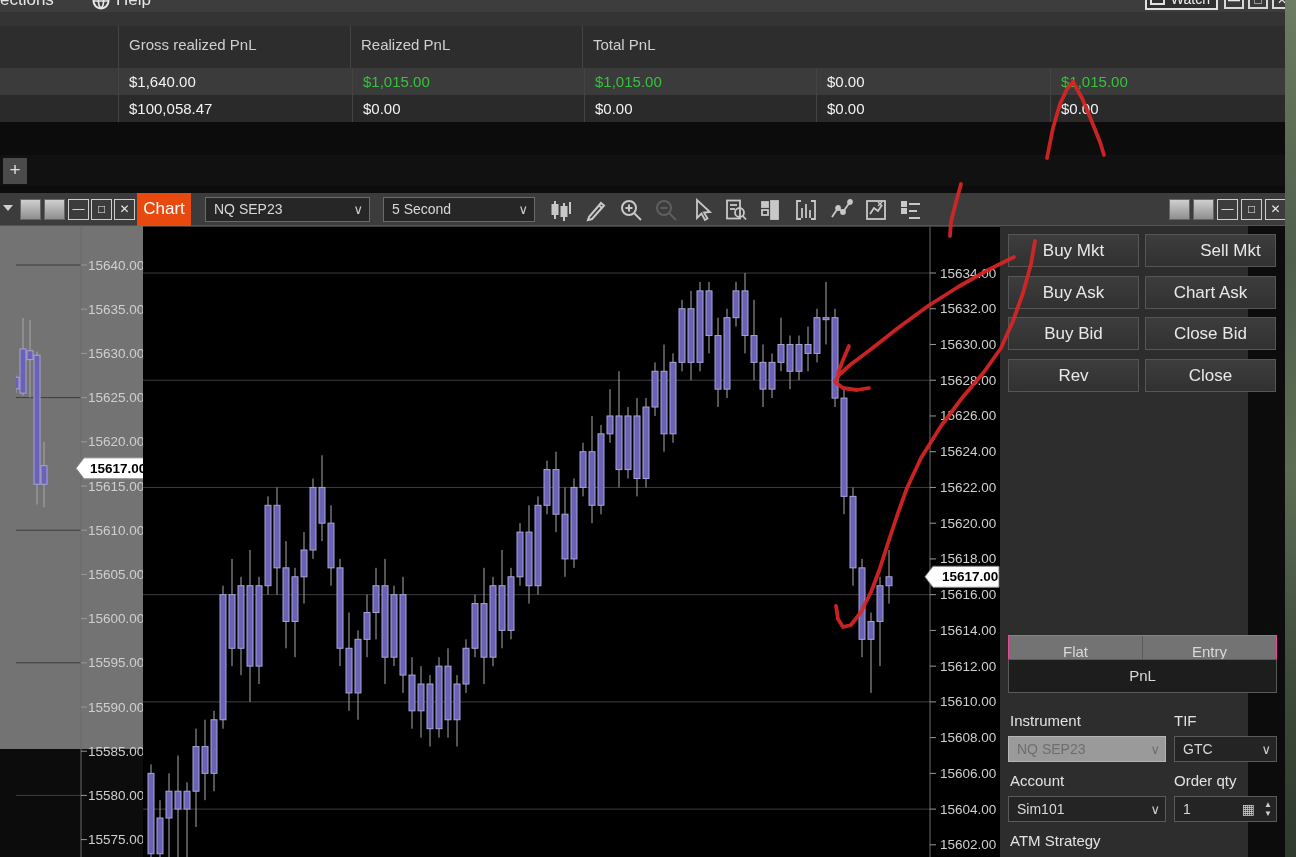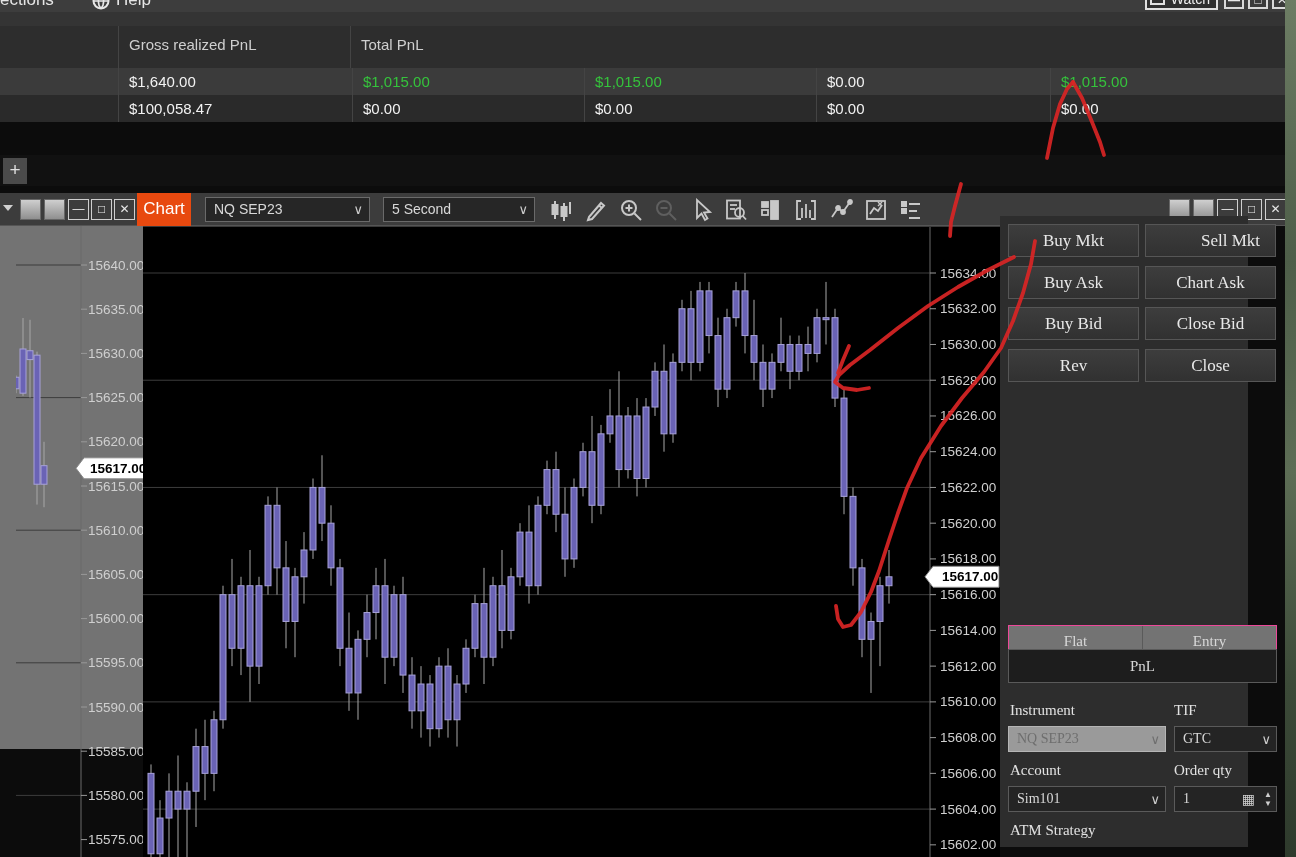--- a/index.html
+++ b/index.html
@@ -41,21 +41,21 @@
   .right-ctrls .rc { position:relative; width:21px; height:21px; }
   .rc.fill { background:linear-gradient(#cfcfcf,#8f8f8f); border:1px solid #666; }
   .rc.line { border:1px solid #cfcfcf; color:#e8e8e8; text-align:center; font-size:12px; line-height:19px; background:#3c3c3c; }
 
   
   .left-chart { position:absolute; left:0; top:226px; width:143px; height:523px; background:#737373;padding-left:16px; }
   .main-chart { position:absolute; left:143px; top:226px; width:857px; height:631px; background:#000; border-top:1px solid #3a3a3a; }
   svg text { font-family:"Liberation Sans","DejaVu Sans",sans-serif; }
 
   
-  .order-panel { position:absolute; left:1000px; top:216px; width:248px; height:631px; background:#2d2d2d;font-family:Liberation Serif, serif; }
+  .order-panel { position:absolute; left:1000px; top:226px; width:248px; height:631px; background:#2d2d2d; }
   .trade-btn { position:absolute; width:131px; height:33px; background:linear-gradient(#3d3d3d,#313131); border:1px solid #565656; color:#e8e8e8; font-size:17px; text-align:center; line-height:31px; }
   .fe-box { position:absolute; left:8px; top:401px; width:269px; height:33px; background:#737373; border:1px solid #ec4899; display:flex;margin-top:8px; }
   .fe-cell { flex:1; color:#d8d8d8; font-size:15px; text-align:center; line-height:31px; }
   .fe-cell + .fe-cell { border-left:1px solid #5a5a5a; }
   .pnl-box { position:absolute; left:8px; top:433px; width:269px; height:34px; background:#1d1d1d; border:1px solid #5a5a5a; color:#d8d8d8; font-size:15px; text-align:center; line-height:32px; }
   .op-label { position:absolute; color:#e2e2e2; font-size:15px; }
   .op-combo { position:absolute; height:26px; background:#242424; border:1px solid #5a5a5a; color:#d8d8d8; font-size:14px; padding:4px 20px 0 8px; }
   .op-combo .caret { position:absolute; right:5px; top:5px; color:#cfcfcf; font-size:13px; }
   .op-combo.disabled { background:#9a9a9a; border-color:#b5b5b5; color:#6e6e6e; }
   .op-combo.disabled .caret { color:#6e6e6e; }
@@ -86,20 +86,21 @@
     <div class="win-mini" style="right:52px;">—</div>
     <div class="win-mini" style="right:28px;">□</div>
     <div class="win-mini" style="right:4px;">✕</div>
   </div>
 
   <div class="acct">
     <div class="acct-band"></div>
     <div class="acct-head" id="acct-head">
         <div class="acct-cell first" style="width: 118px;"></div>
         <div class="acct-cell" style="width: 232px;">Gross realized PnL</div>
+        <div class="acct-cell" style="width: 232px;">Realized PnL</div>
         <div class="acct-cell" style="width: 246px;">Total PnL</div>
       </div>
     <div id="acct-rows">
         <div class="acct-row" style="top: 56px; background: rgb(59, 59, 59);">
           <div class="acct-cell first" style="width: 118px;"></div>
           <div class="acct-cell" style="width: 234px;">$1,640.00</div>
           <div class="acct-cell" style="width: 232px; color: rgb(53, 195, 60);">$1,015.00</div>
           <div class="acct-cell" style="width: 232px; color: rgb(53, 195, 60);">$1,015.00</div>
           <div class="acct-cell" style="width: 234px;">$0.00</div>
           <div class="acct-cell" style="width: 246px; color: rgb(53, 195, 60);">$1,015.00</div>

